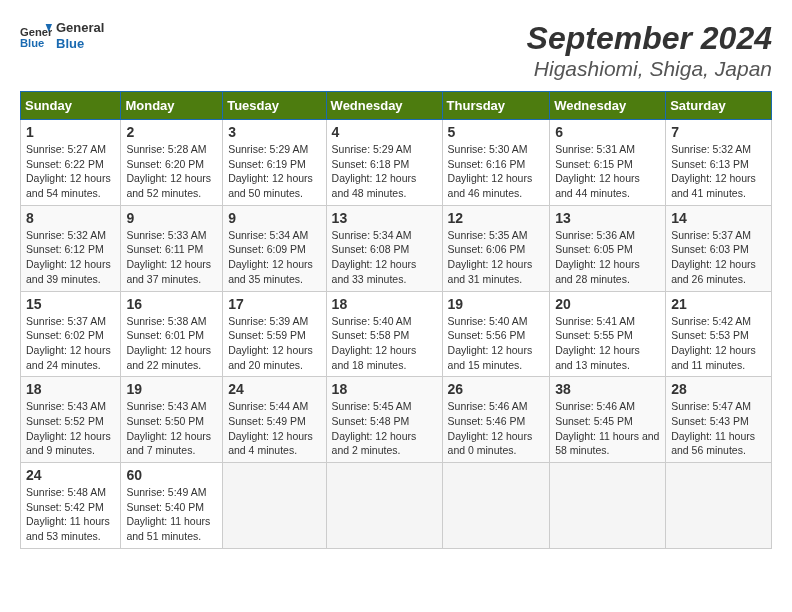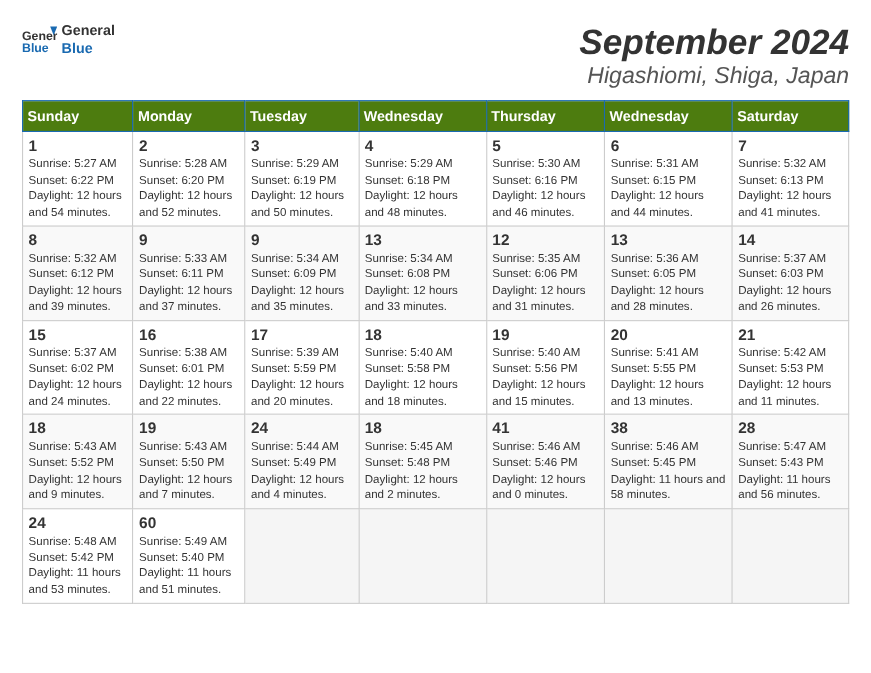--- a/index.html
+++ b/index.html
@@ -213,21 +213,21 @@
         </td>
         <td>
           <span class="day-num">24</span>
           <div class="day-info">Sunrise: 5:44 AM<br>Sunset: 5:49 PM<br>Daylight: 12 hours and 4 minutes.</div>
         </td>
         <td>
           <span class="day-num">18</span>
           <div class="day-info">Sunrise: 5:45 AM<br>Sunset: 5:48 PM<br>Daylight: 12 hours and 2 minutes.</div>
         </td>
         <td>
-          <span class="day-num">41</span>
+          <span class="day-num">26</span>
           <div class="day-info">Sunrise: 5:46 AM<br>Sunset: 5:46 PM<br>Daylight: 12 hours and 0 minutes.</div>
         </td>
         <td>
           <span class="day-num">38</span>
           <div class="day-info">Sunrise: 5:46 AM<br>Sunset: 5:45 PM<br>Daylight: 11 hours and 58 minutes.</div>
         </td>
         <td>
           <span class="day-num">28</span>
           <div class="day-info">Sunrise: 5:47 AM<br>Sunset: 5:43 PM<br>Daylight: 11 hours and 56 minutes.</div>
         </td>

